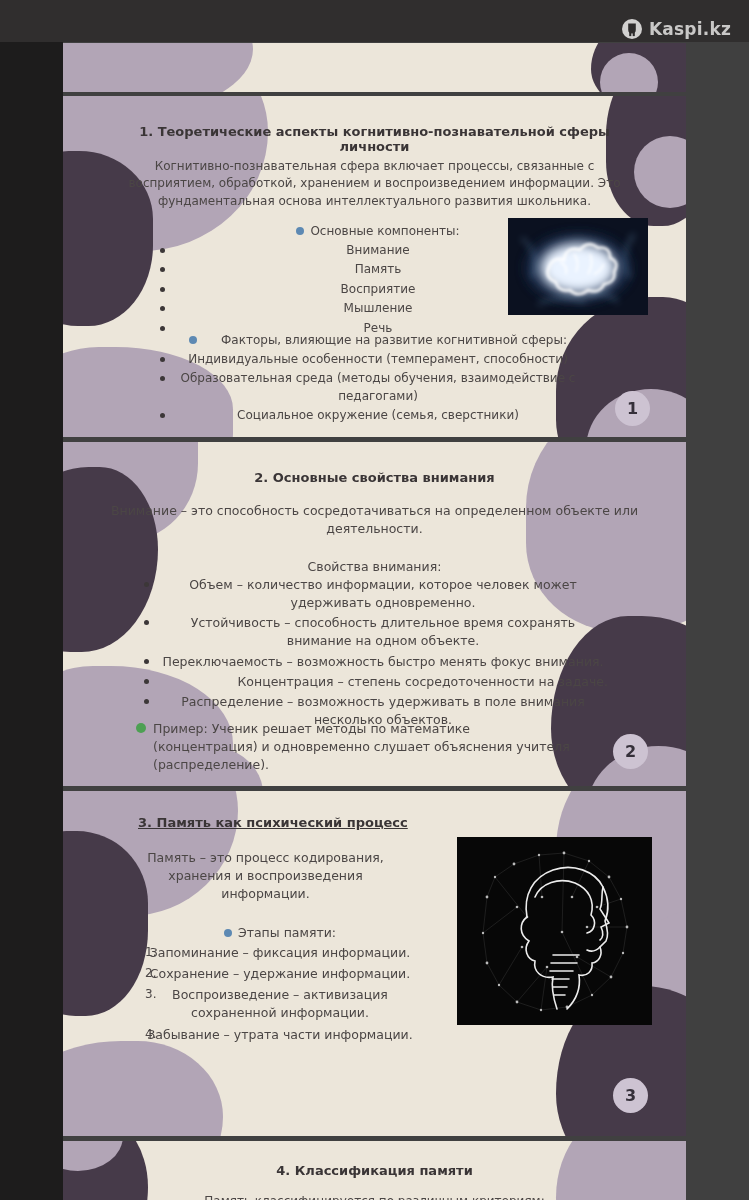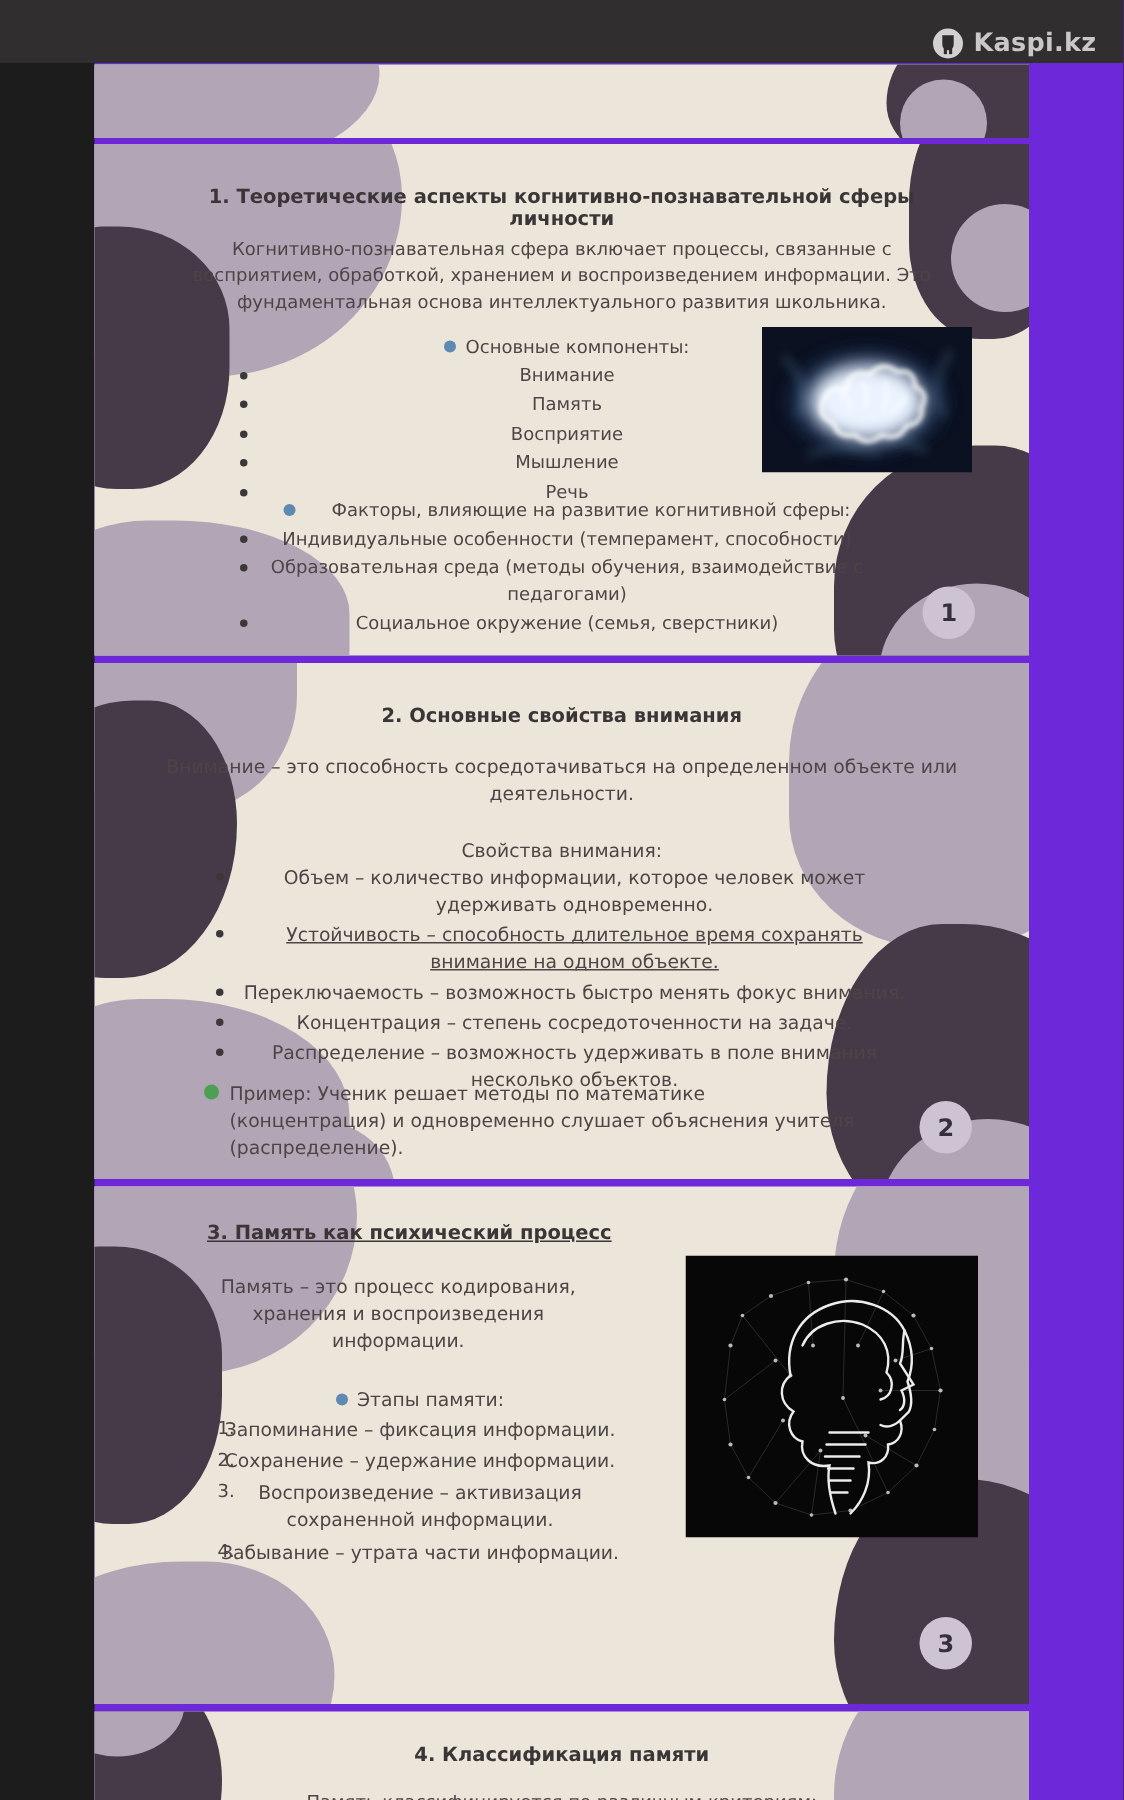--- a/index.html
+++ b/index.html
@@ -1,17 +1,17 @@
 <!DOCTYPE html>
 <html><head>
 <meta charset="utf-8">
 <style>
   html,body{margin:0;padding:0;background:#272626;}
   #screen{position:relative;width:749px;height:1200px;overflow:hidden;
-          font-family:"DejaVu Sans","Liberation Sans",sans-serif;background:#6d28d9;}
+          font-family:"DejaVu Sans","Liberation Sans",sans-serif;background:#404040;}
   .topband{position:absolute;left:0;top:0;width:749px;height:42px;background:#302e2e;}
   .leftstrip{position:absolute;left:0;top:42px;width:63px;height:1158px;background:#1d1c1c;}
   .watermark{position:absolute;top:18px;right:18px;display:flex;align-items:center;gap:6px;}
   .watermark .wm-text{color:#c9c8c7;font-weight:bold;font-size:17px;letter-spacing:.2px;}
   .slide{position:absolute;left:63px;width:623px;background:#ece6da;overflow:hidden;}
   .blob{position:absolute;}
   .b-light{background:#b2a5b6;}
   .b-dark{background:#463a49;}
   .r1{border-radius:58% 42% 55% 45% / 52% 48% 60% 40%;}
   .r2{border-radius:45% 55% 48% 52% / 58% 42% 50% 50%;}
@@ -123,23 +123,23 @@
     <div class="blob b-light r2" style="left:-70px;bottom:-80px;width:240px;height:200px;"></div>
     <div class="blob b-light r3" style="left:90px;bottom:-55px;width:110px;height:95px;"></div>
     <div class="blob b-dark r2" style="right:-50px;bottom:-40px;width:185px;height:210px;"></div>
     <div class="blob b-light r3" style="right:-45px;bottom:-95px;width:145px;height:135px;"></div>
 
     <div class="s-title" style="top:28px;">2. Основные свойства внимания</div>
     <div class="s-body center" style="position:absolute;top:60px;left:35px;width:553px;font-size:12.5px;">Внимание – это способность сосредотачиваться на определенном объекте или деятельности.</div>
     <div class="s-body center" style="position:absolute;top:116px;left:35px;width:553px;font-size:12.5px;">Свойства внимания:</div>
     <div class="ul" style="top:134px;left:95px;width:450px;">
       <div class="li" style="font-size:12.5px;"><span class="mark" style="left:-14px;"></span><span>Объем – количество информации, которое человек может удерживать одновременно.</span></div>
-      <div class="li" style="font-size:12.5px;text-decoration:underline;"><span class="mark" style="left:-14px;"></span><span>Устойчивость – способность длительное время сохранять внимание на одном объекте.</span></div>
+      <div class="li" style="font-size:12.5px;"><span class="mark" style="left:-14px;"></span><span>Устойчивость – способность длительное время сохранять внимание на одном объекте.</span></div>
       <div class="li" style="font-size:12.5px;"><span class="mark" style="left:-14px;"></span><span>Переключаемость – возможность быстро менять фокус внимания.</span></div>
-      <div class="li" style="font-size:12.5px;"><span class="mark" style="left:-14px;"></span><span>Концентрация – степень сосредоточенности на задаче.</span></div>
+      <div class="li" style="font-size:12.5px;text-align:right;"><span class="mark" style="left:-14px;"></span><span>Концентрация – степень сосредоточенности на задаче.</span></div>
       <div class="li" style="font-size:12.5px;"><span class="mark" style="left:-14px;"></span><span>Распределение – возможность удерживать в поле внимания несколько объектов.</span></div>
     </div>
 
     <div style="position:absolute;top:278px;left:73px;width:440px;display:flex;gap:7px;">
       <span class="gdot"></span>
       <span class="s-body" style="font-size:12.5px;">Пример: Ученик решает методы по математике (концентрация) и одновременно слушает объяснения учителя (распределение).</span>
     </div>
 
     <div class="badge" style="right:38px;top:292px;">
       <span>2</span>

